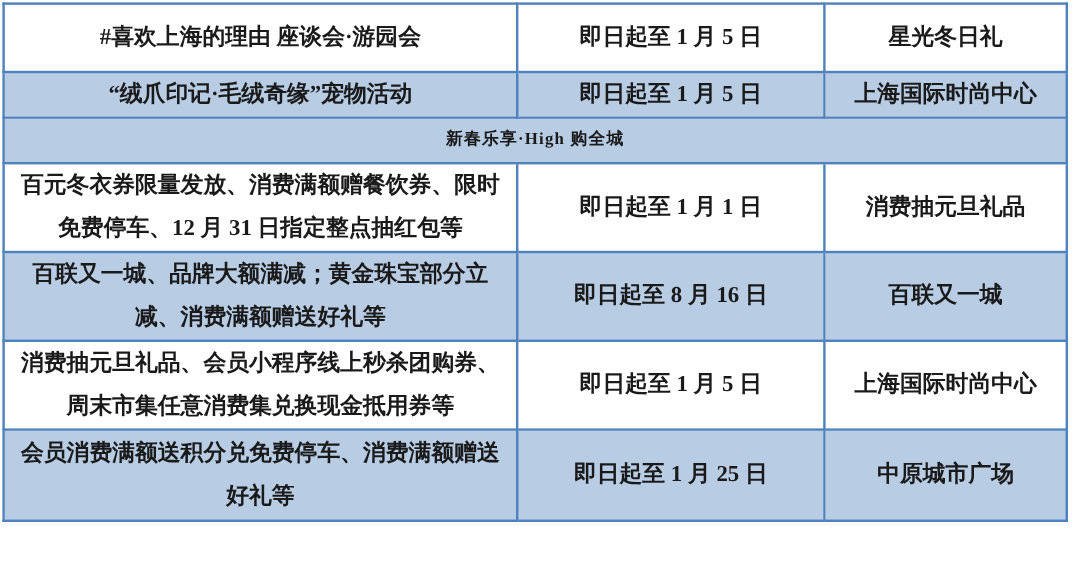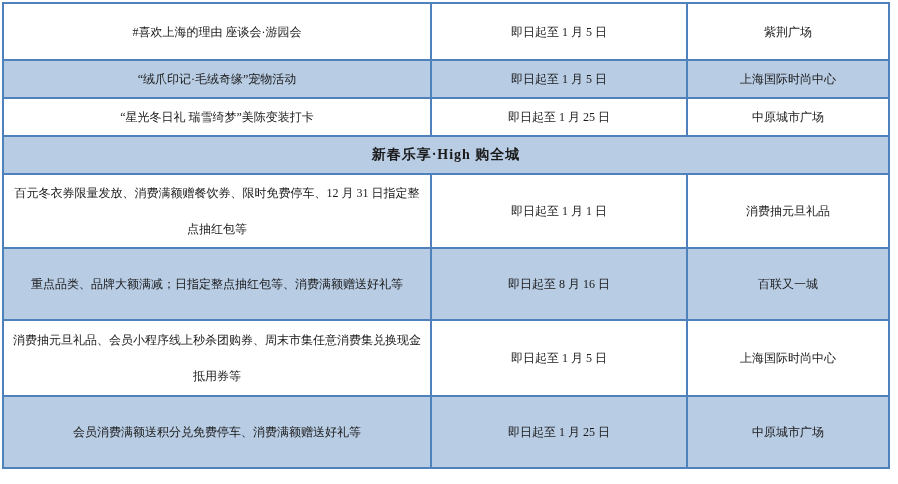--- a/index.html
+++ b/index.html
@@ -24,24 +24,25 @@
     width: 886px;
   }
   col.c-activity { width: 428px; }
   col.c-date     { width: 256px; }
   col.c-venue    { width: 202px; }
   td.cell {
     border: 2px solid var(--border-color, #4f81bd);
     text-align: center;
     vertical-align: middle;
     color: var(--text-color, #1a1a1a);
-    font-size: 12px;
+    font-size: 19px;
     line-height: 36px;
     padding: 0 6px;
     overflow: hidden;
+    font-weight: bold;
   }
   tr.shaded td.cell { background: var(--fill-color, #b8cce4); }
   tr { height: 38px; }
   tbody tr:nth-child(1) { height: 57px; }
   tbody tr:nth-child(5) { height: 74px; border-radius: 26px; }
   tbody tr:nth-child(6) { height: 72px; }
   tbody tr:nth-child(7) { height: 76px; }
   tbody tr:nth-child(8) { height: 72px; }
   td.cell.section {
     font-weight: bold;
@@ -56,47 +57,42 @@
   <table class="events-table">
     <colgroup>
       <col class="c-activity">
       <col class="c-date">
       <col class="c-venue">
     </colgroup>
     <tbody id="rows">
   <tr>
     <td class="cell activity">#喜欢上海的理由 座谈会·游园会</td>
     <td class="cell date">即日起至 1 月 5 日</td>
-    <td class="cell venue">紫荆广场</td>
+    <td class="cell venue">星光冬日礼</td>
   </tr>
 
   <tr class="shaded">
     <td class="cell activity">“绒爪印记·毛绒奇缘”宠物活动</td>
     <td class="cell date">即日起至 1 月 5 日</td>
     <td class="cell venue">上海国际时尚中心</td>
   </tr>
 
-  <tr>
-    <td class="cell activity">“星光冬日礼 瑞雪绮梦”美陈变装打卡</td>
-    <td class="cell date">即日起至 1 月 25 日</td>
-    <td class="cell venue">中原城市广场</td>
-  </tr>
 
   <tr class="shaded">
     <td class="cell section" colspan="3">新春乐享·High 购全城</td>
   </tr>
 
   <tr>
     <td class="cell activity">百元冬衣券限量发放、消费满额赠餐饮券、限时免费停车、12 月 31 日指定整点抽红包等</td>
     <td class="cell date">即日起至 1 月 1 日</td>
     <td class="cell venue">消费抽元旦礼品</td>
   </tr>
 
   <tr class="shaded">
-    <td class="cell activity">重点品类、品牌大额满减；日指定整点抽红包等、消费满额赠送好礼等</td>
+    <td class="cell activity">百联又一城、品牌大额满减；黄金珠宝部分立减、消费满额赠送好礼等</td>
     <td class="cell date">即日起至 8 月 16 日</td>
     <td class="cell venue">百联又一城</td>
   </tr>
 
   <tr>
     <td class="cell activity">消费抽元旦礼品、会员小程序线上秒杀团购券、周末市集任意消费集兑换现金抵用券等</td>
     <td class="cell date">即日起至 1 月 5 日</td>
     <td class="cell venue">上海国际时尚中心</td>
   </tr>
 

